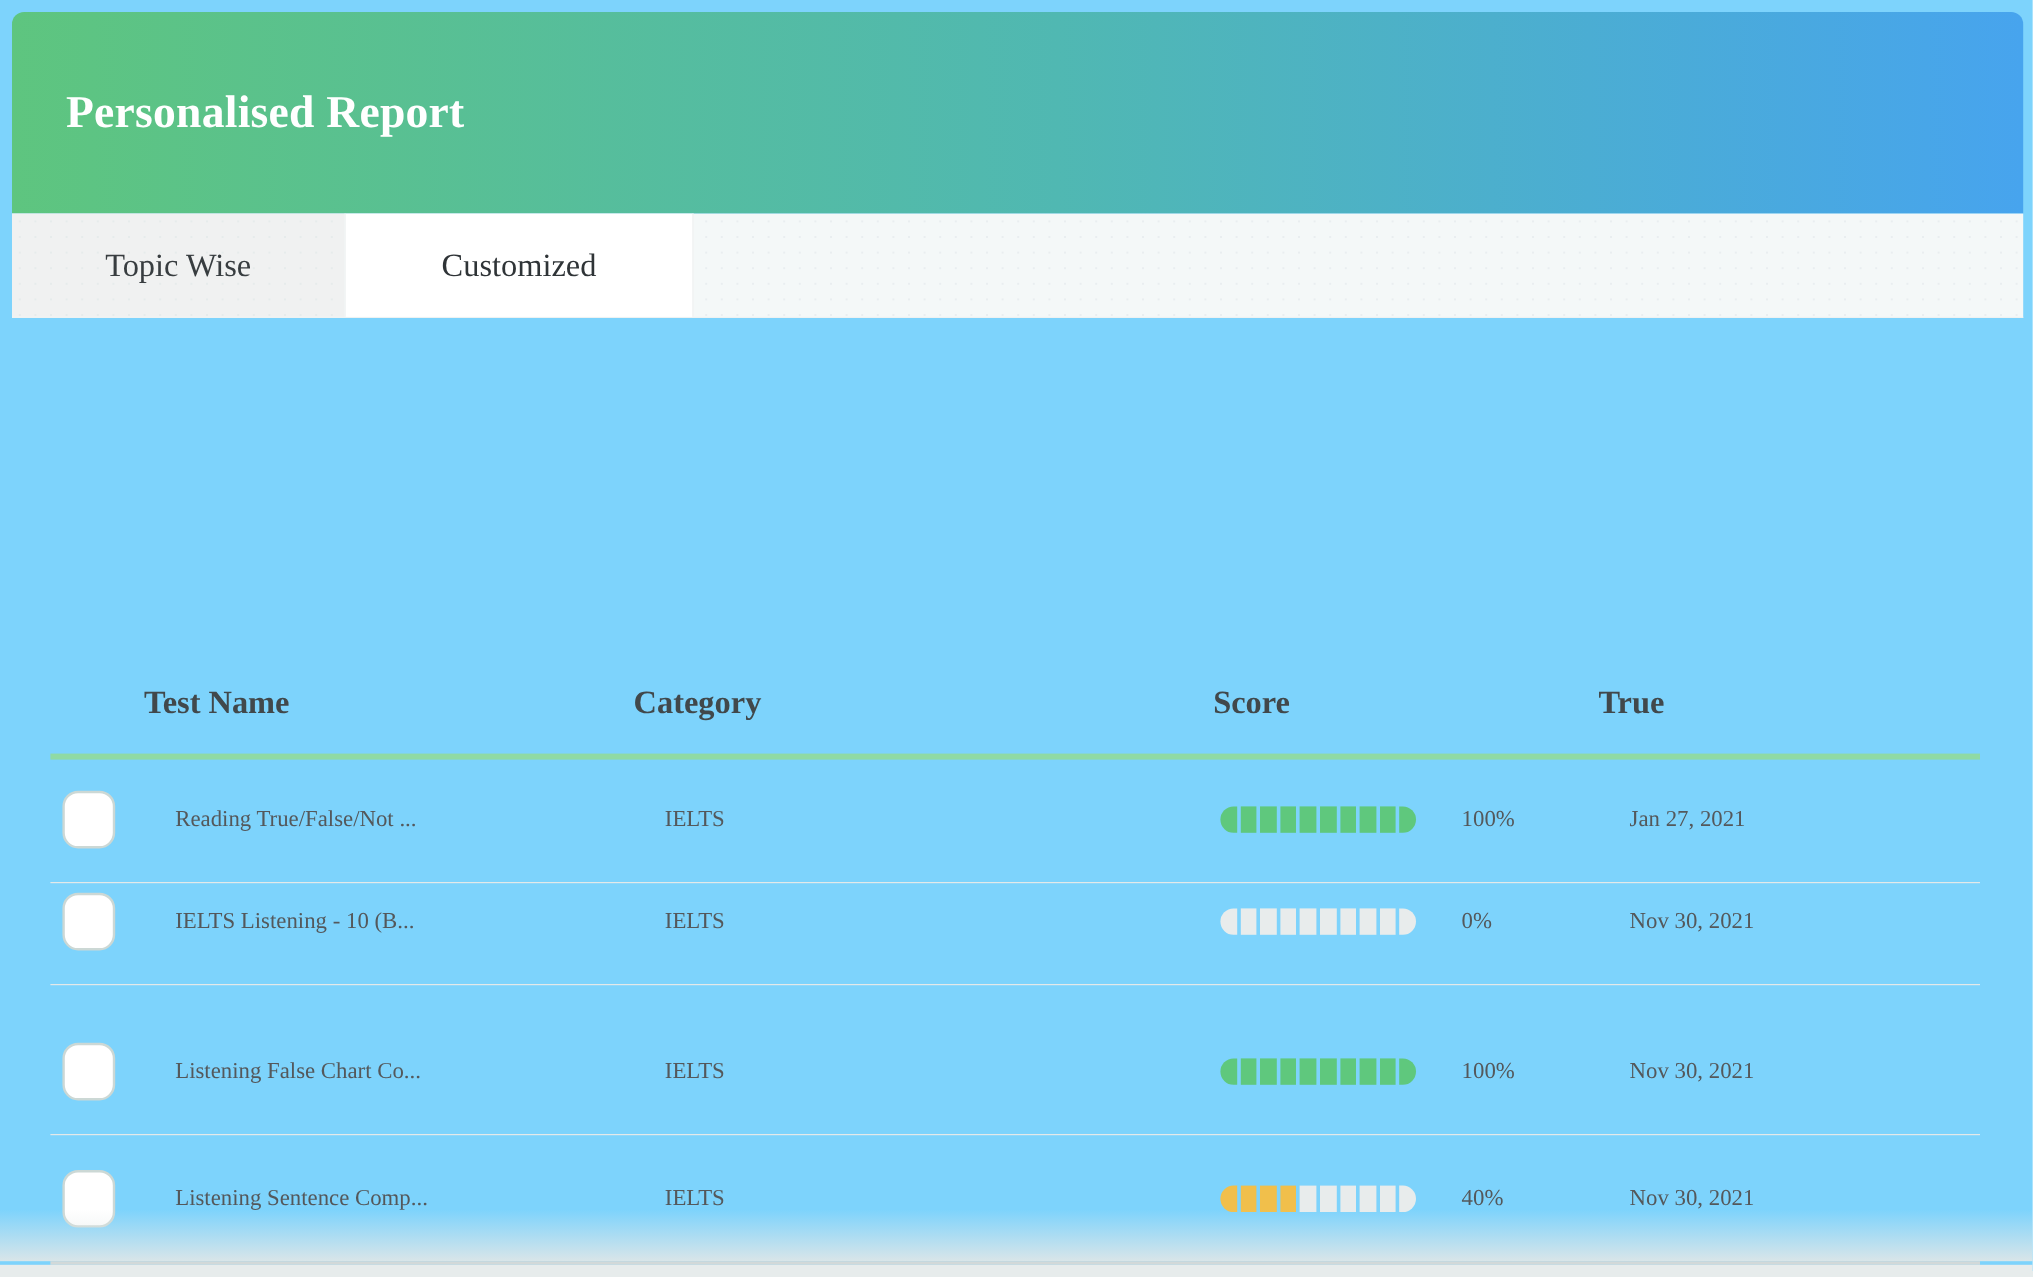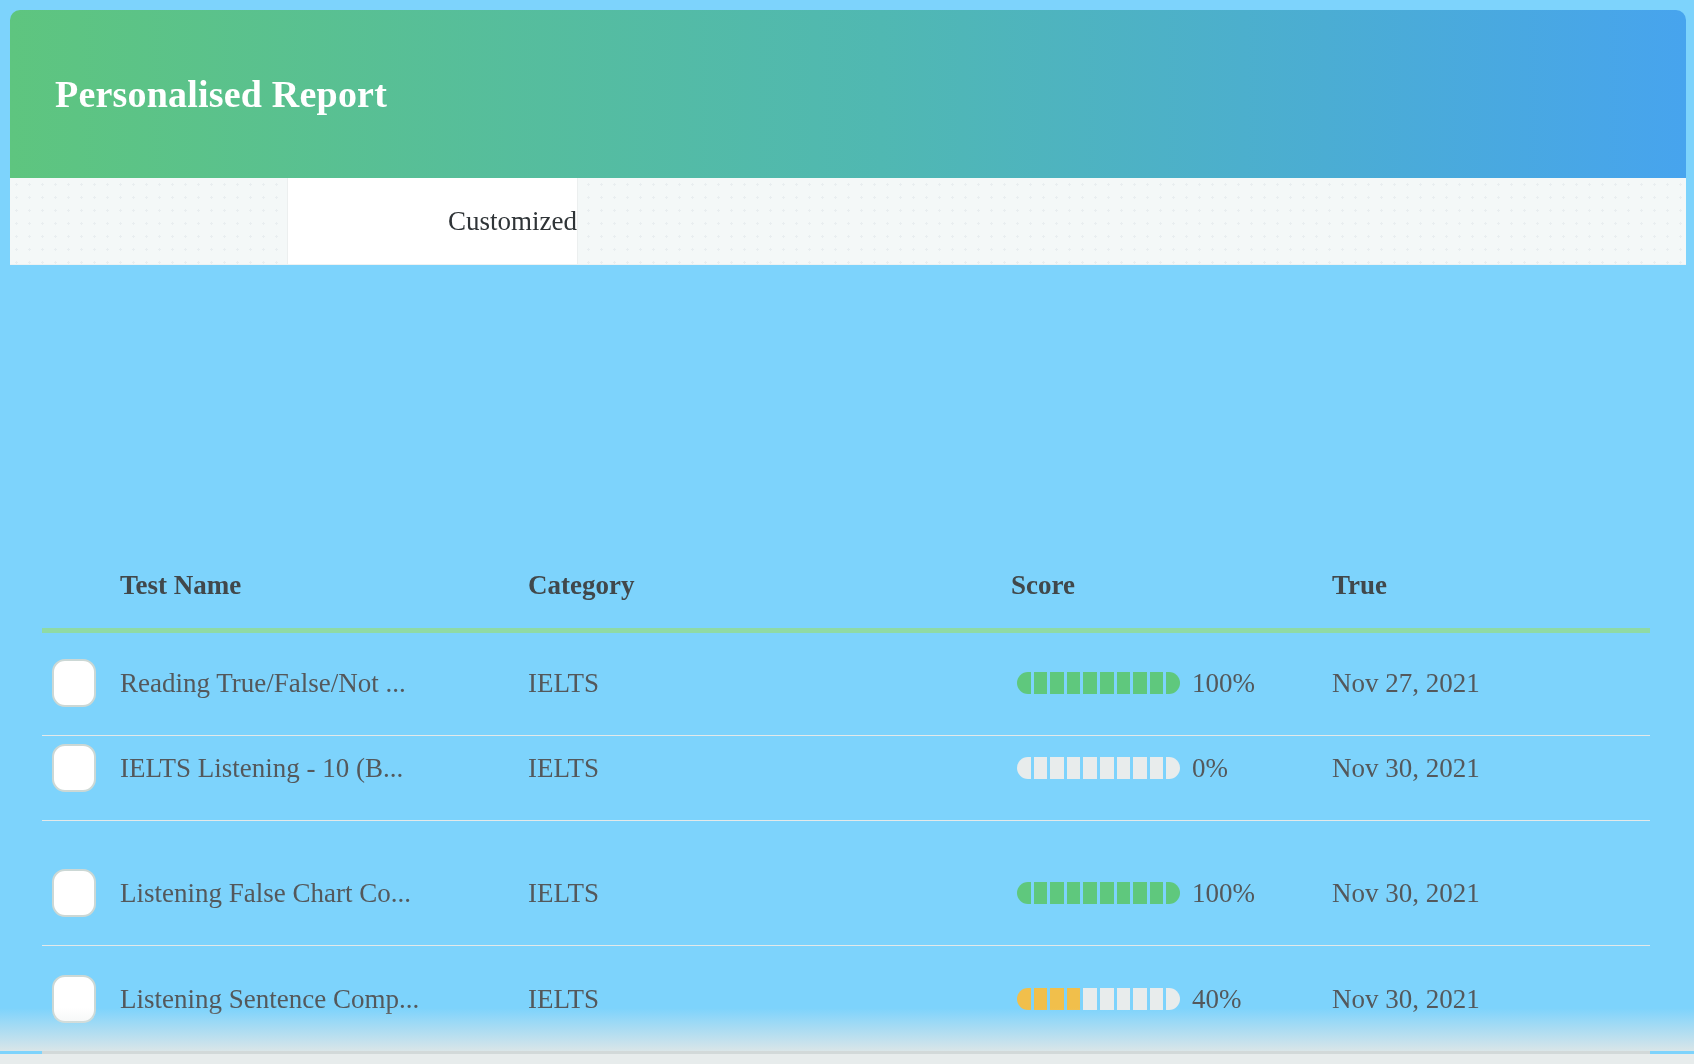--- a/index.html
+++ b/index.html
@@ -30,21 +30,20 @@
     font-size:27px;color:#383d40;cursor:pointer;box-sizing:border-box;
   }
   .tab-topic{
     left:0;width:277px;background-color:#f0f1f1;
     background-image:radial-gradient(#e6ebeb 1.2px, rgba(0,0,0,0) 1.2px);
     background-size:13px 13px;
   }
   .tab-customized{
     left:277px;width:291px;background:#ffffff;border-left:1px solid #ecefef;border-right:1px solid #ecefef;
     color:#2f3437;
-    justify-content:flex-end;
   }
   
   .instruction{
     position:absolute;left:785px;top:343px;transform:translateX(-50%);
     white-space:nowrap;font-size:28px;color:#3d4245;
   }
   
   .thead span{
     position:absolute;top:570px;font-size:27px;font-weight:600;color:#41484b;white-space:nowrap;
   }
@@ -54,21 +53,21 @@
   }
   
   .table-rows{position:absolute;left:0;top:0;width:100%;height:100%;}
   .row{
     position:absolute;left:42px;width:1608px;height:105px;
     border-bottom:1px solid #e4e9e9;box-sizing:border-box;
   }
   .row.last{border-bottom:none;}
   .row .cell{
     position:absolute;top:50%;transform:translateY(-50%);
-    font-size:27px;color:#54585b;white-space:nowrap;
+    font-size:19px;color:#54585b;white-space:nowrap;margin-left:26px;
   }
   .cell.name{left:78px}
   .cell.category{left:486px}
   .cell.pct{left:1150px}
   .cell.date{left:1290px}
   .checkbox{
     position:absolute;left:10px;top:50%;transform:translateY(-50%);
     width:44px;height:48px;box-sizing:border-box;
     border:2px solid #ccd8d5;border-radius:13px;background:#ffffff;cursor:pointer;
   }
@@ -90,20 +89,23 @@
 </head>
 <body>
 
 <div class="canvas">
 
   <div class="app-header" style="background: linear-gradient(to right, rgb(94, 197, 127) 0%, rgb(80, 184, 178) 52%, rgb(71, 164, 238) 100%);">
     <div class="page-title">Personalised Report</div>
   </div>
 
   <div class="tab-bar">
+    <div class="tab tab-topic">
+      <span>Topic Wise</span>
+    </div>
     <div class="tab tab-customized">
       <span>Customized</span>
     </div>
   </div>
 
 
   <div class="thead">
     <span class="th-test">Test Name</span>
     <span class="th-category">Category</span>
     <span class="th-score">Score</span>
@@ -122,21 +124,21 @@
           <div class="seg" style="background: rgb(95, 200, 125);"></div>
           <div class="seg" style="background: rgb(95, 200, 125);"></div>
           <div class="seg" style="background: rgb(95, 200, 125);"></div>
           <div class="seg" style="background: rgb(95, 200, 125);"></div>
           <div class="seg" style="background: rgb(95, 200, 125);"></div>
           <div class="seg" style="background: rgb(95, 200, 125);"></div>
           <div class="seg" style="background: rgb(95, 200, 125);"></div>
           <div class="seg" style="background: rgb(95, 200, 125);"></div>
         </div>
         <span class="cell pct">100%</span>
-        <span class="cell date">Nov 27, 2021</span>
+        <span class="cell date">Jan 27, 2021</span>
       </div>
       <div class="row" style="top: 716px;">
         <div class="checkbox" role="checkbox" aria-checked="false"></div>
         <span class="cell name">IELTS Listening - 10 (B...</span>
         <span class="cell category">IELTS</span>
         <div class="scorebar">
           <div class="seg" style="background: rgb(232, 236, 236);"></div>
           <div class="seg" style="background: rgb(232, 236, 236);"></div>
           <div class="seg" style="background: rgb(232, 236, 236);"></div>
           <div class="seg" style="background: rgb(232, 236, 236);"></div>

